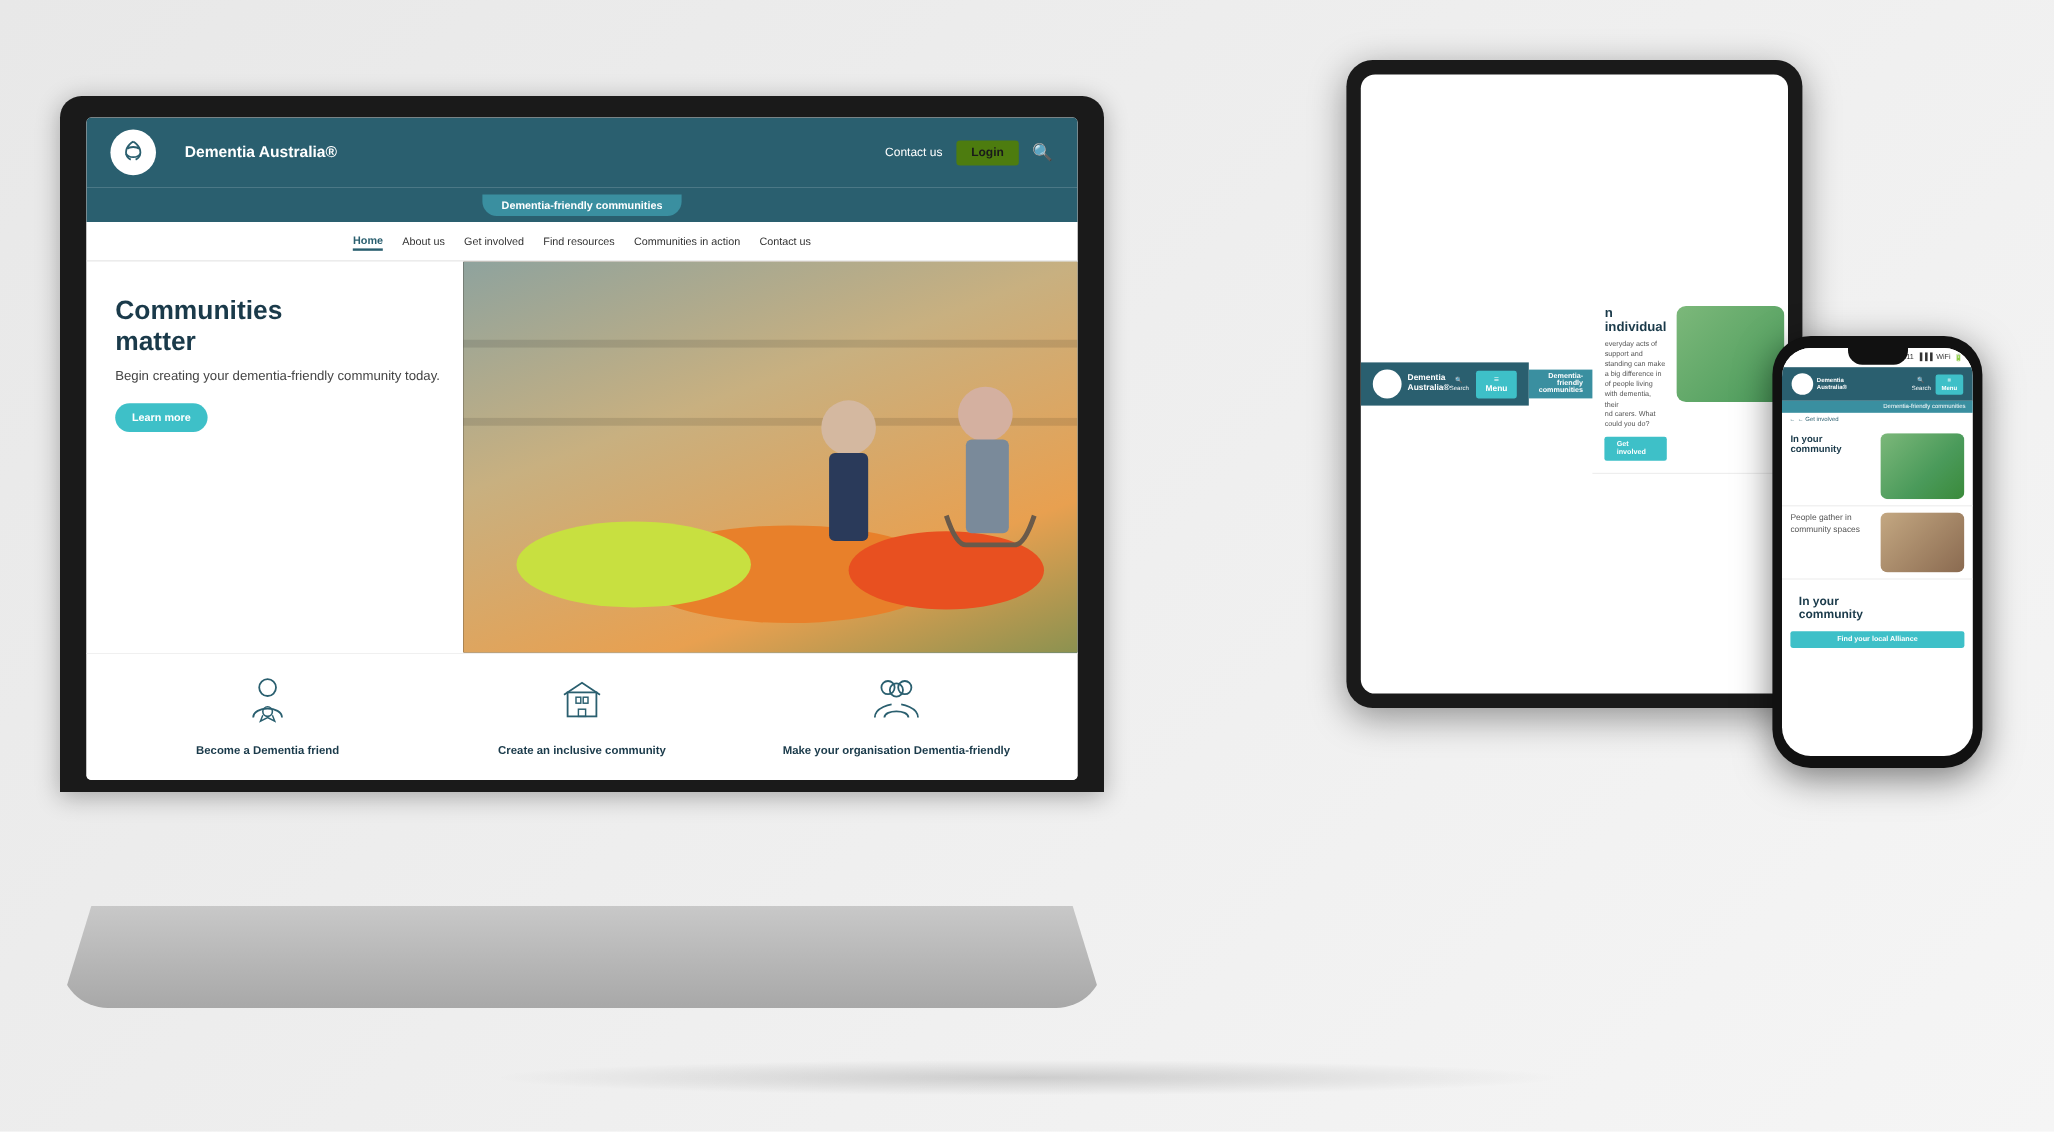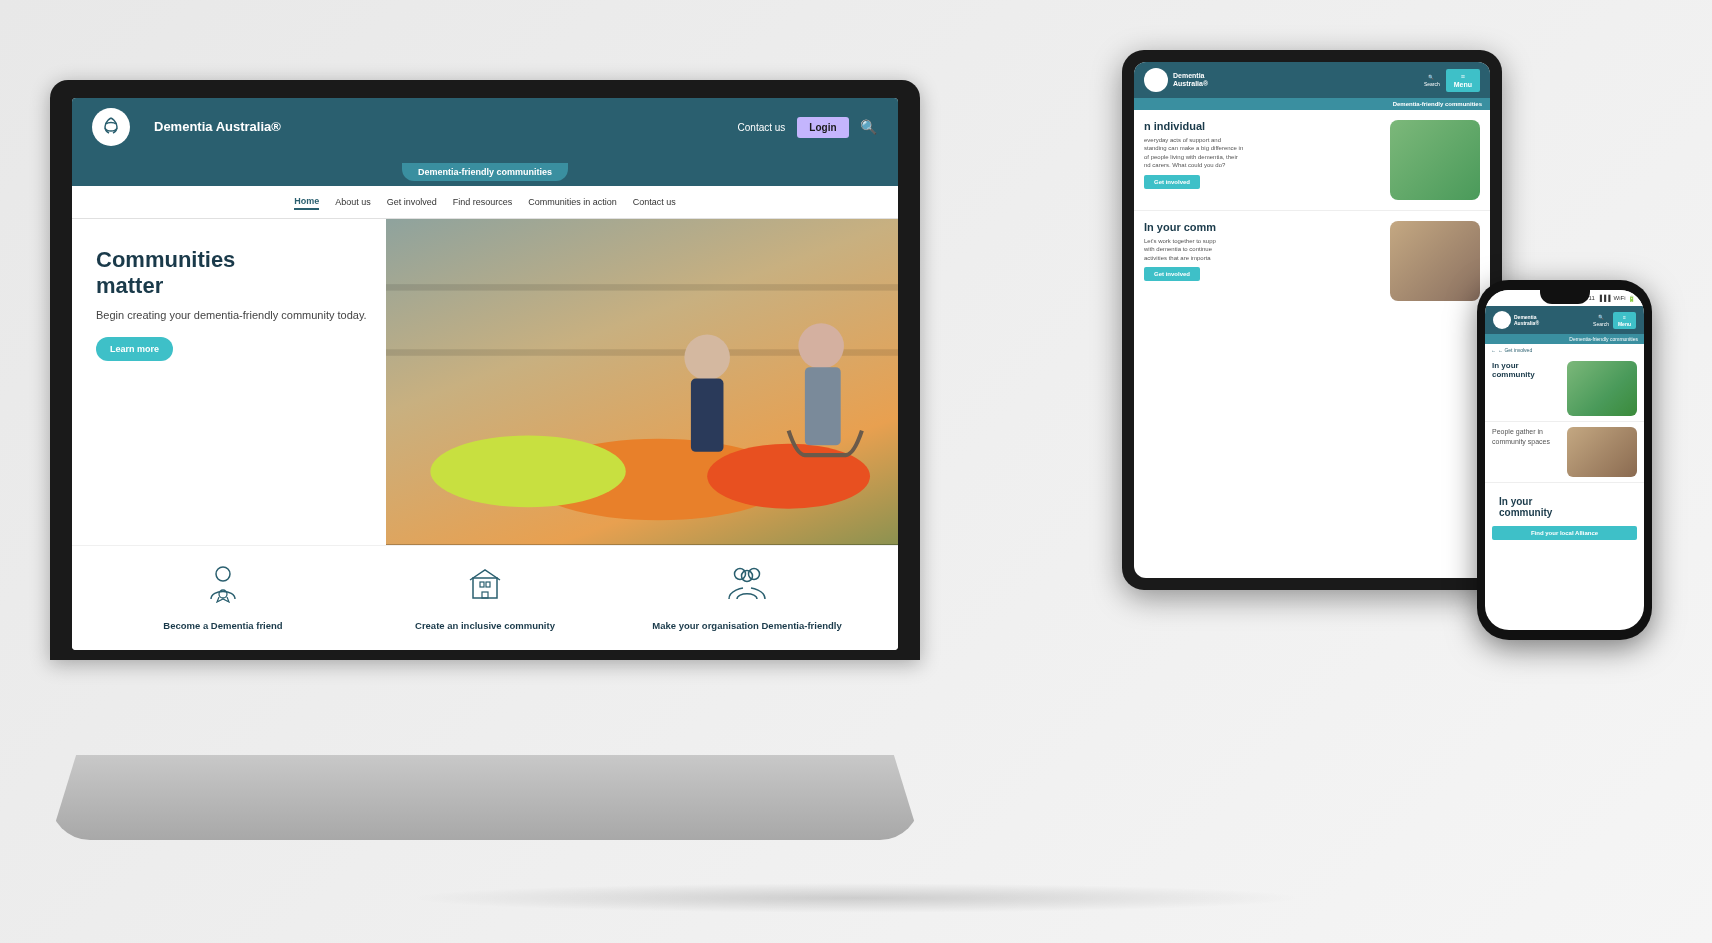--- a/index.html
+++ b/index.html
@@ -100,21 +100,21 @@
       display: flex;
       align-items: center;
       gap: 12px;
     }
     .contact-link {
       color: white;
       font-size: 10px;
       text-decoration: none;
     }
     .login-btn {
-      background: #c4b5fd;
+      background: #4d7c0f;
       color: #1a1a1a;
       border: none;
       padding: 5px 12px;
       border-radius: 3px;
       font-size: 10px;
       font-weight: bold;
       cursor: pointer;
     }
     .search-icon-header {
       color: white;
@@ -259,23 +259,24 @@
       background: white;
       border-radius: 12px;
       overflow: hidden;
     }
 
     
     .tablet-site {
       width: 100%;
       height: 100%;
       display: flex;
-      flex-direction: column;
+      flex-direction: row;
       font-family: Arial, sans-serif;
       overflow: hidden;
+      align-items: center;
     }
     .tablet-header {
       background: #2a5f6f;
       padding: 6px 10px;
       display: flex;
       align-items: center;
       justify-content: space-between;
     }
     .tablet-logo {
       display: flex;

